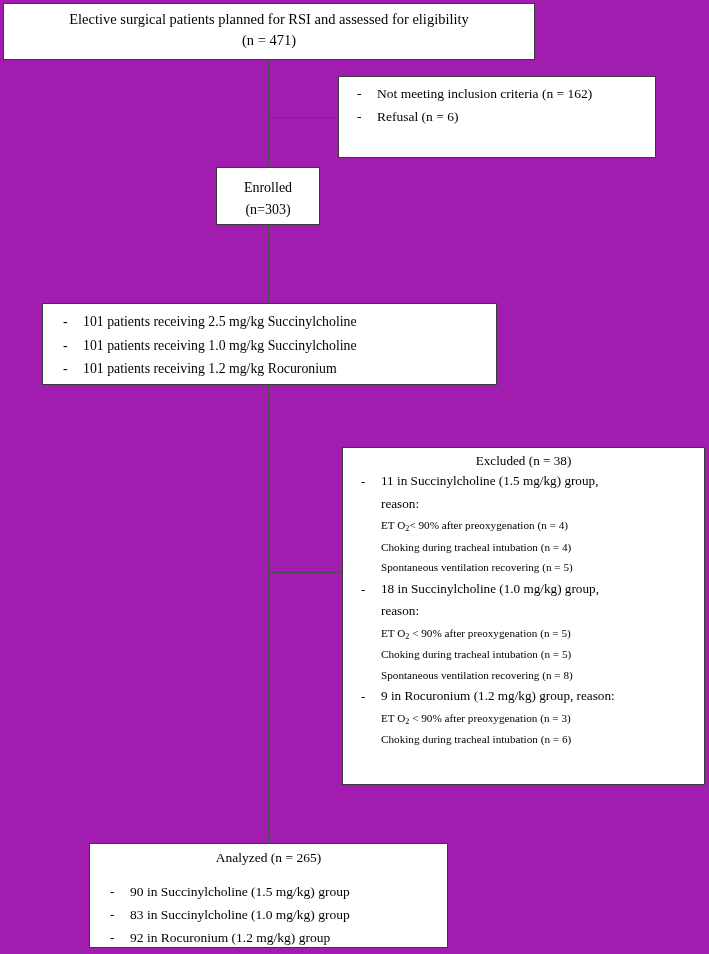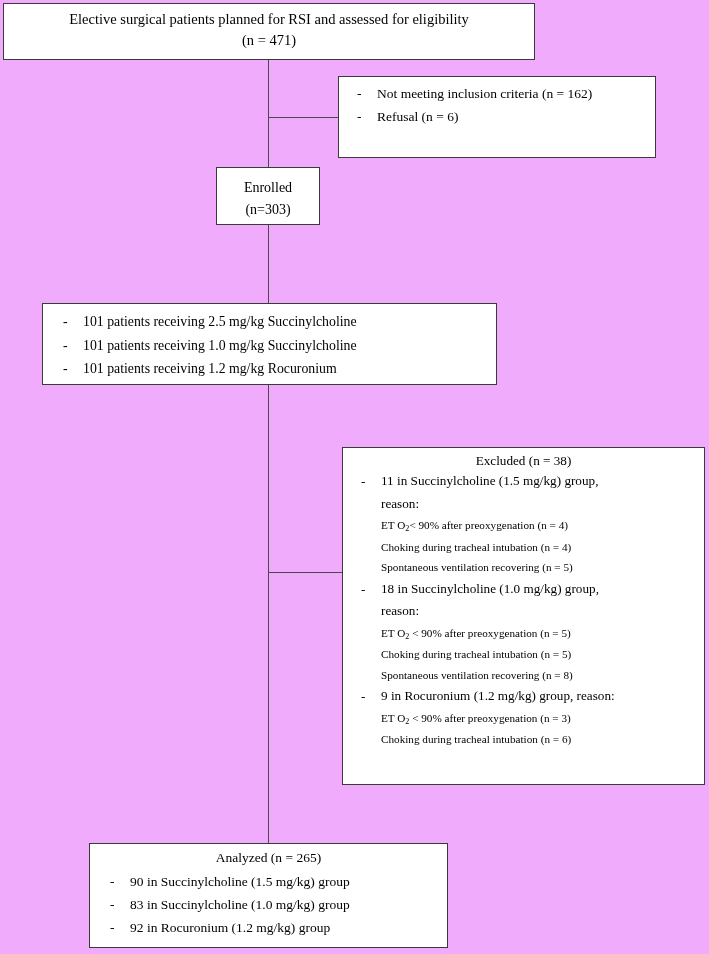--- a/index.html
+++ b/index.html
@@ -4,21 +4,21 @@
 <style>
   html, body {
     margin: 0;
     padding: 0;
     background: #ffffff;
   }
   #diagram {
     position: relative;
     width: 709px;
     height: 954px;
-    background: #f0abfc;
+    background: #a21caf;
     font-family: "Liberation Serif", "DejaVu Serif", serif;
     color: #000000;
     overflow: hidden;
   }
   .box {
     position: absolute;
     border: 1px solid #3a3a3a;
     background: #ffffff;
     box-sizing: border-box;
   }
@@ -68,21 +68,21 @@
     font-size: 13.2px;
   }
   #box-excluded .hdr { text-align: center; margin-bottom: 1px; }
 
   
   #box-analyzed {
     left: 89px; top: 843px; width: 359px; height: 105px;
     padding: 6px 10px 0 10px;
     font-size: 13.5px;
   }
-  #box-analyzed .hdr { text-align: center; margin-bottom: 4px; }
+  #box-analyzed .hdr { text-align: center; margin-bottom: 14px; }
 
   
   .bullet-row {
     display: flex;
     align-items: flex-start;
     line-height: 1.72;
   }
   .bullet-mark {
     width: 30px;
     flex: 0 0 30px;

